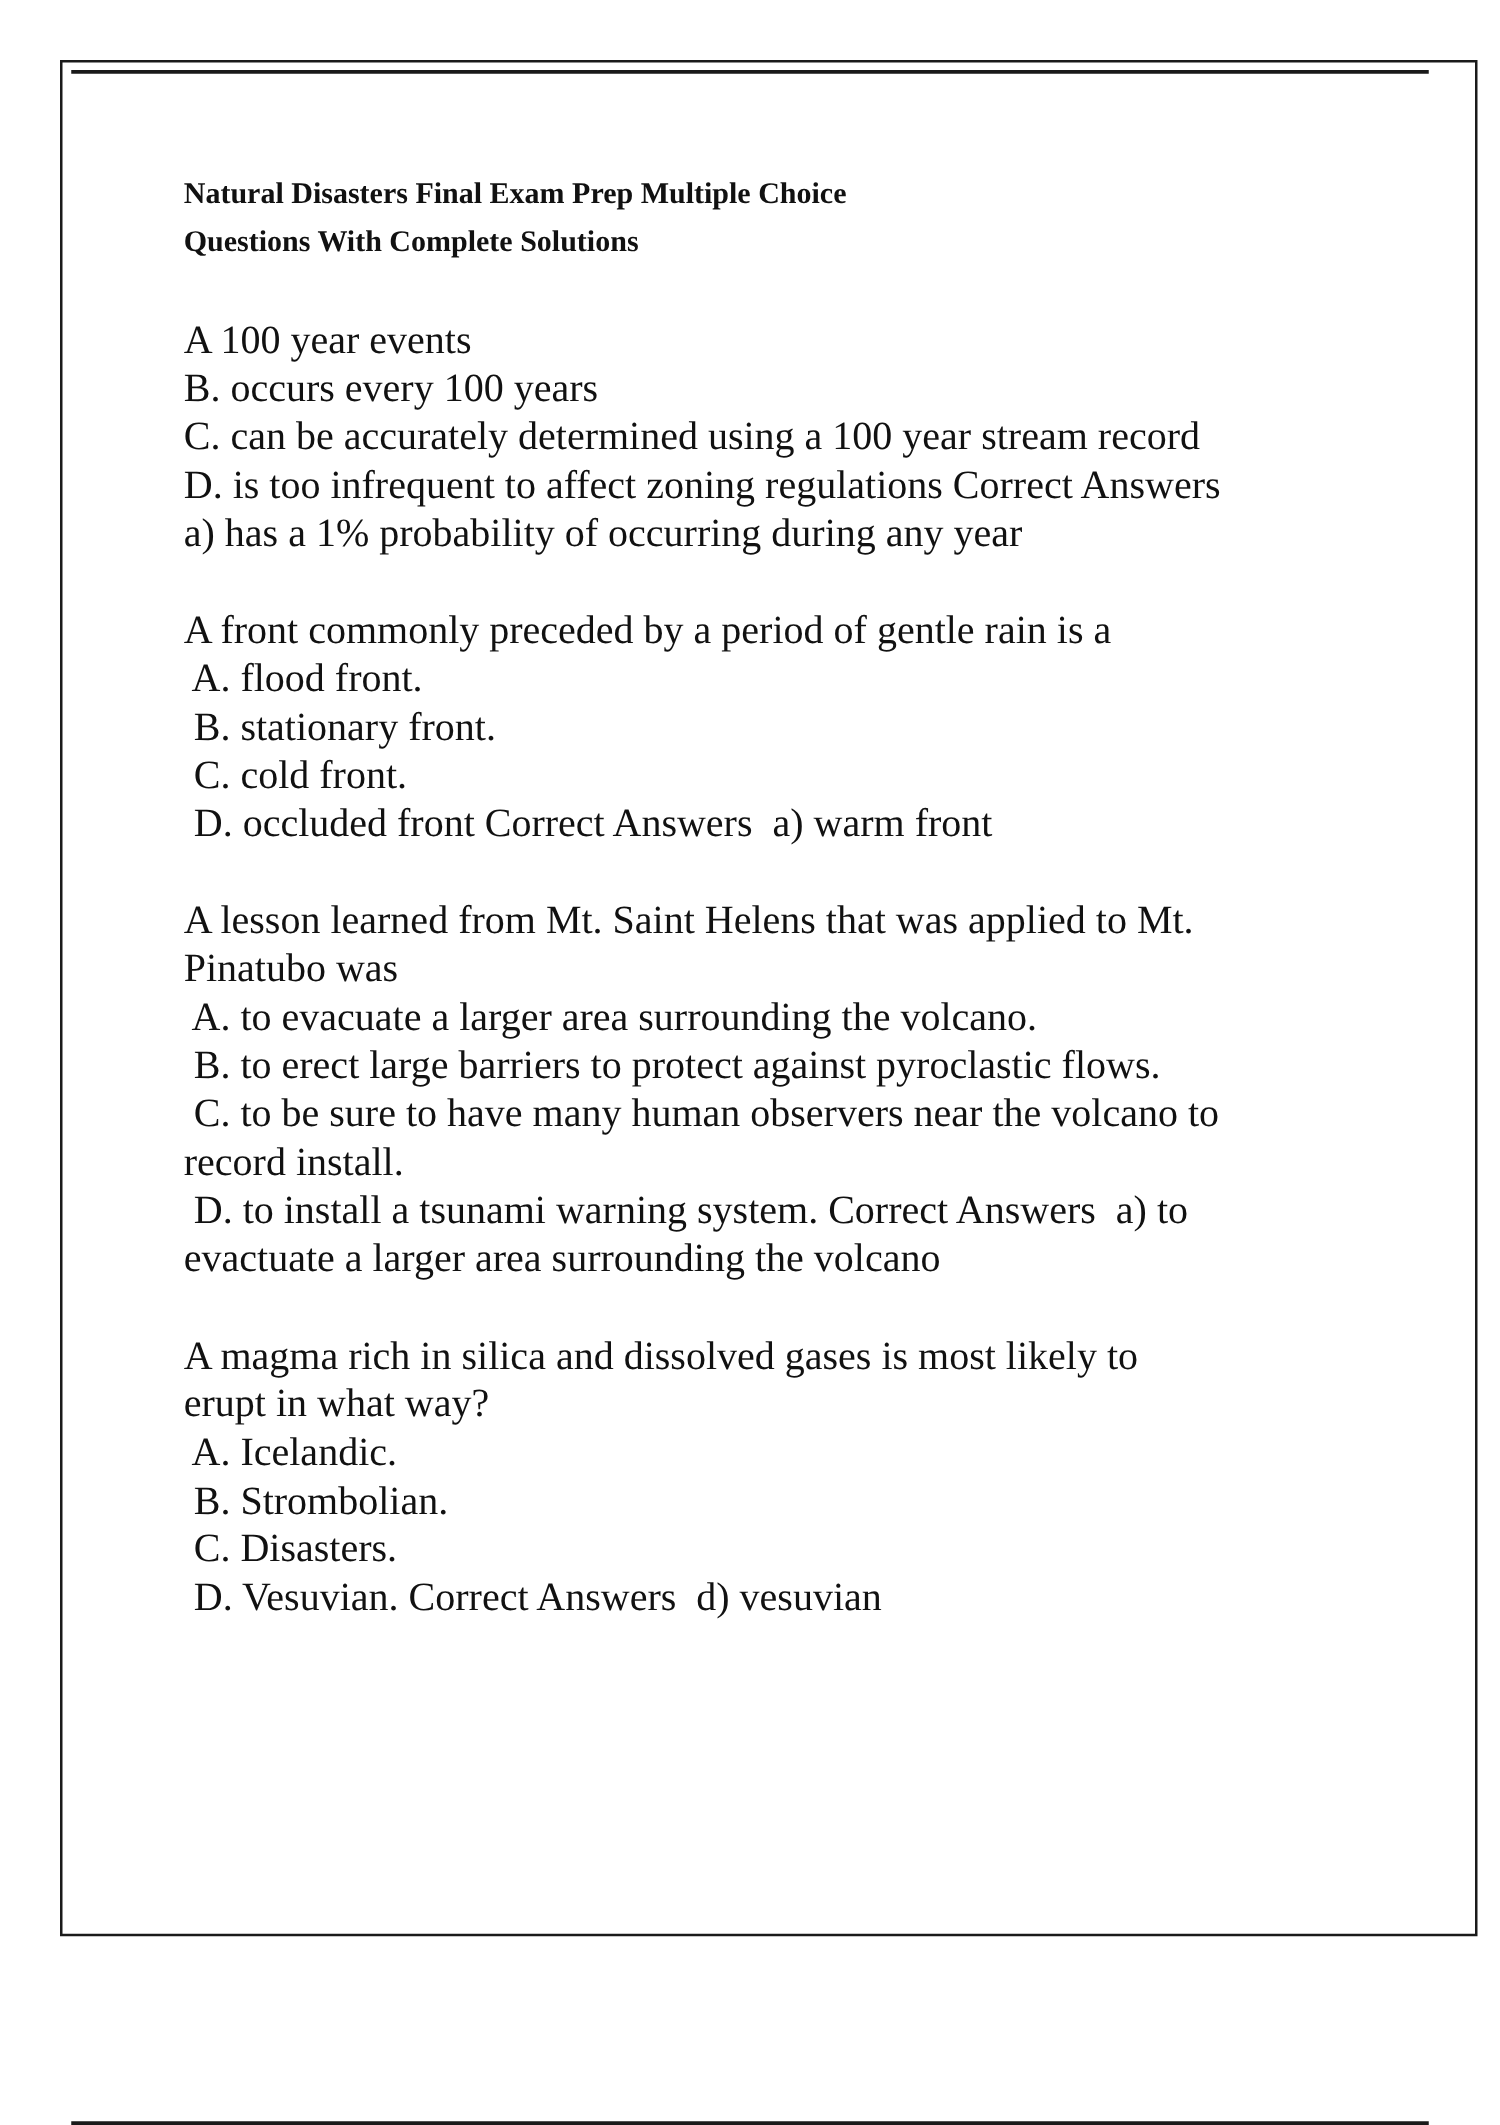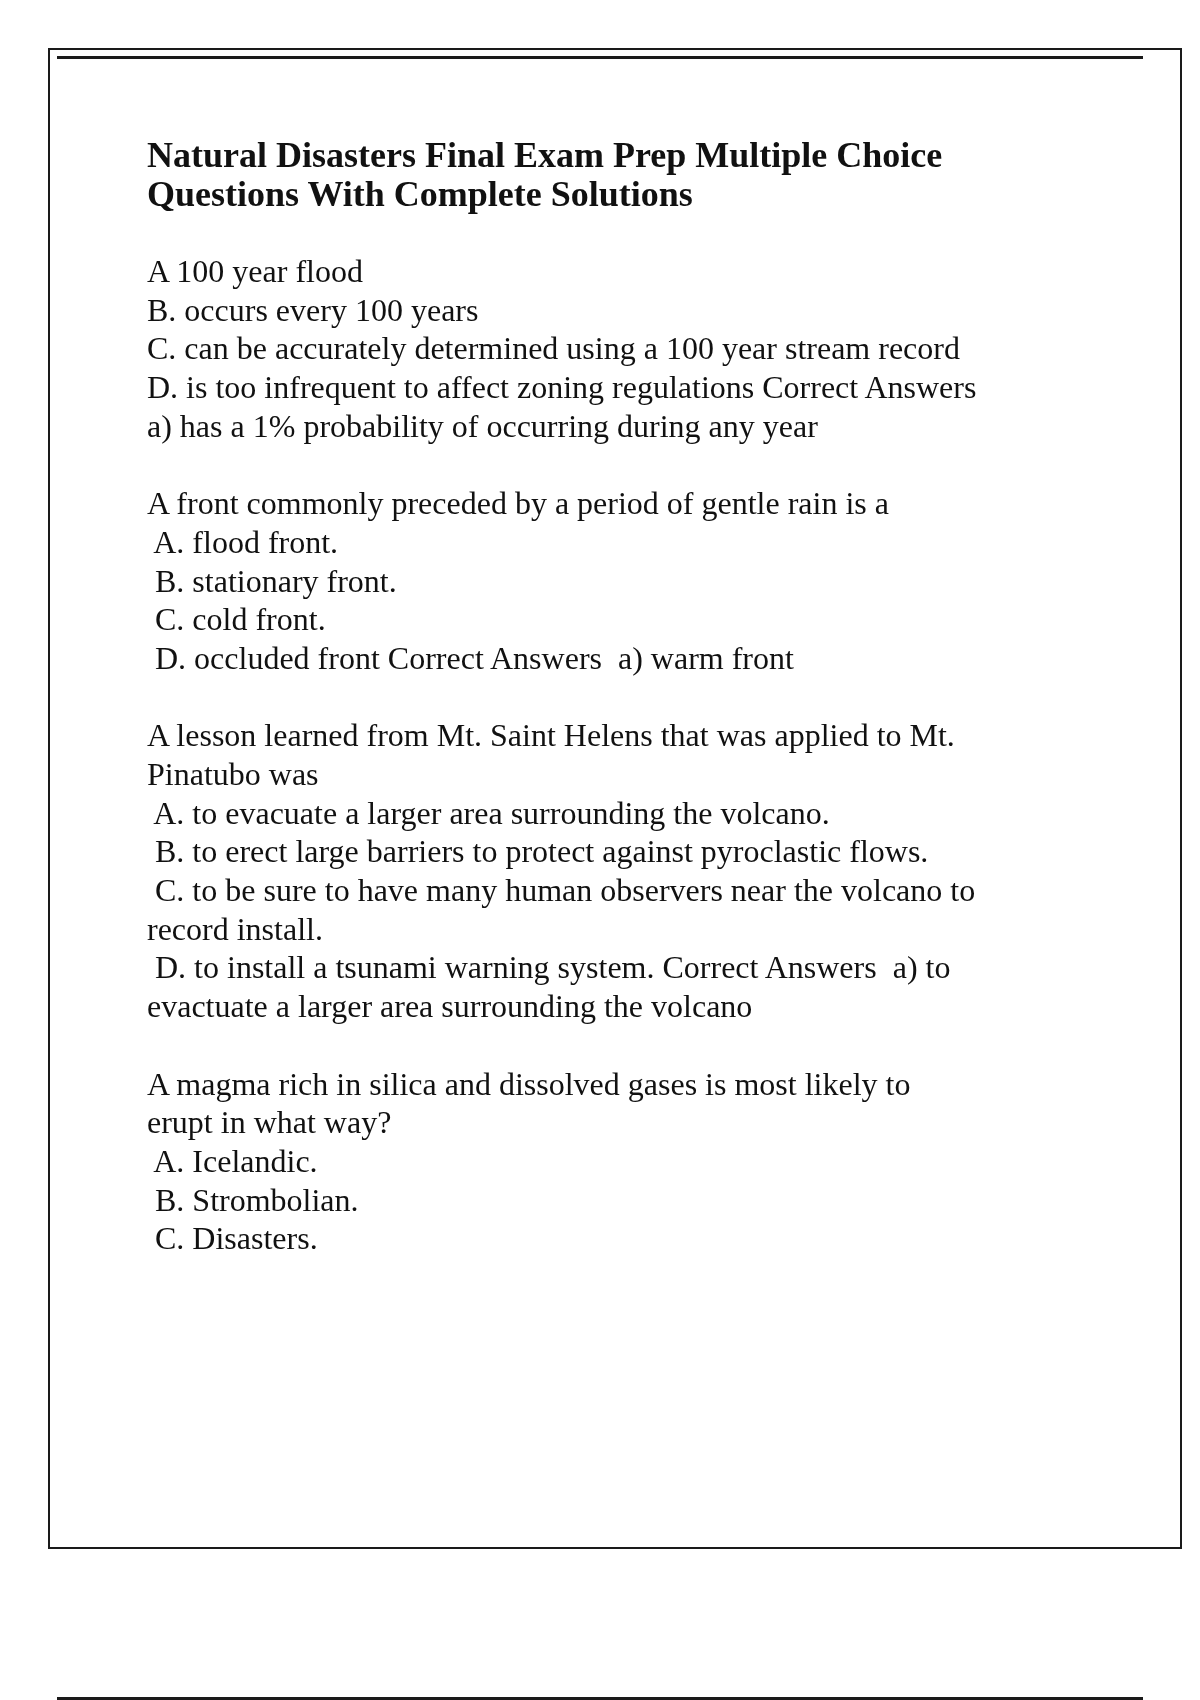--- a/index.html
+++ b/index.html
@@ -44,21 +44,21 @@
       position: absolute;
       left: 147px;
       top: 136px;
       width: 960px;
       font-size: 32px;
       line-height: 38.7px;
     }
     .title {
       font-weight: bold;
       margin: 0;
-      font-size: 36px;
+      font-size: 24px;
       line-height: 38.7px;
     }
     .line {
       white-space: pre;
       display: block;
       height: 38.7px;
     }
     .blank {
       height: 38.7px;
     }
@@ -73,21 +73,21 @@
 <div class="header-rule"></div>
 
 <div class="content">
   <h1 class="title">
     <span class="line">Natural Disasters Final Exam Prep Multiple Choice</span>
     <span class="line">Questions With Complete Solutions</span>
   </h1>
   <div class="blank"></div>
 
   <div class="question-block">
-    <span class="line">A 100 year flood</span>
+    <span class="line">A 100 year events</span>
     <span class="line">B. occurs every 100 years</span>
     <span class="line">C. can be accurately determined using a 100 year stream record</span>
     <span class="line">D. is too infrequent to affect zoning regulations Correct Answers</span>
     <span class="line">a) has a 1% probability of occurring during any year</span>
   </div>
   <div class="blank"></div>
 
   <div class="question-block">
     <span class="line">A front commonly preceded by a period of gentle rain is a</span>
     <span class="line"> A. flood front.</span>
@@ -108,16 +108,17 @@
     <span class="line">evactuate a larger area surrounding the volcano</span>
   </div>
   <div class="blank"></div>
 
   <div class="question-block">
     <span class="line">A magma rich in silica and dissolved gases is most likely to</span>
     <span class="line">erupt in what way?</span>
     <span class="line"> A. Icelandic.</span>
     <span class="line"> B. Strombolian.</span>
     <span class="line"> C. Disasters.</span>
+    <span class="line"> D. Vesuvian. Correct Answers  d) vesuvian</span>
   </div>
 </div>
 
 <div class="footer-rule"></div>
 
 </body></html>

